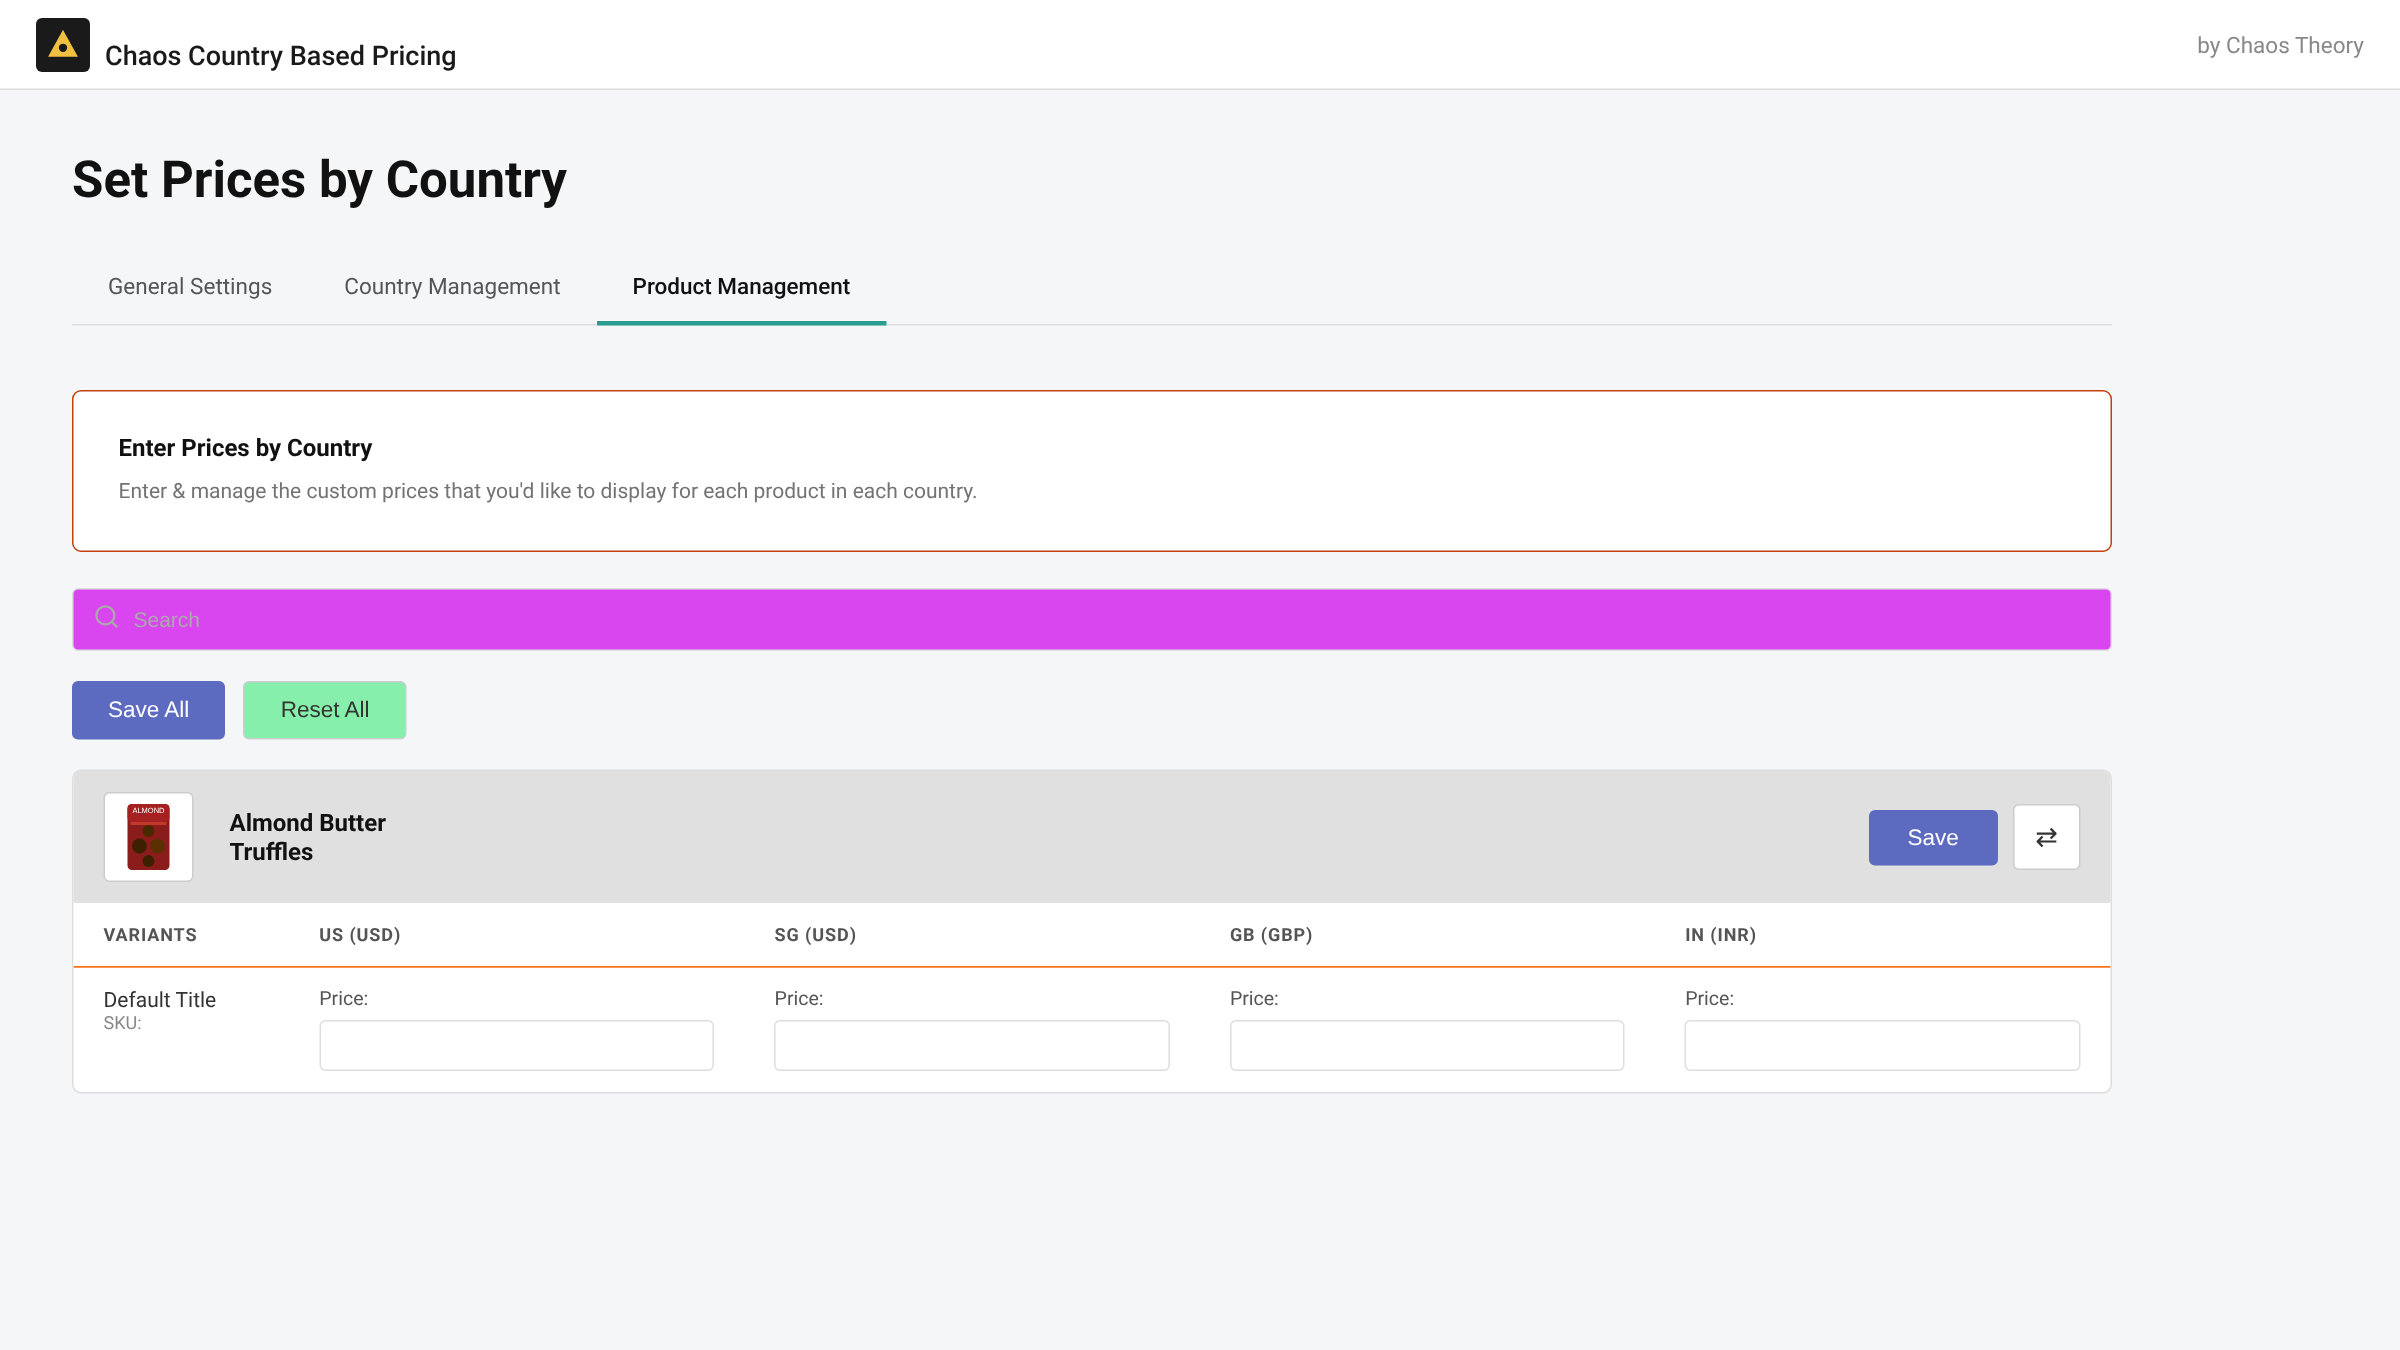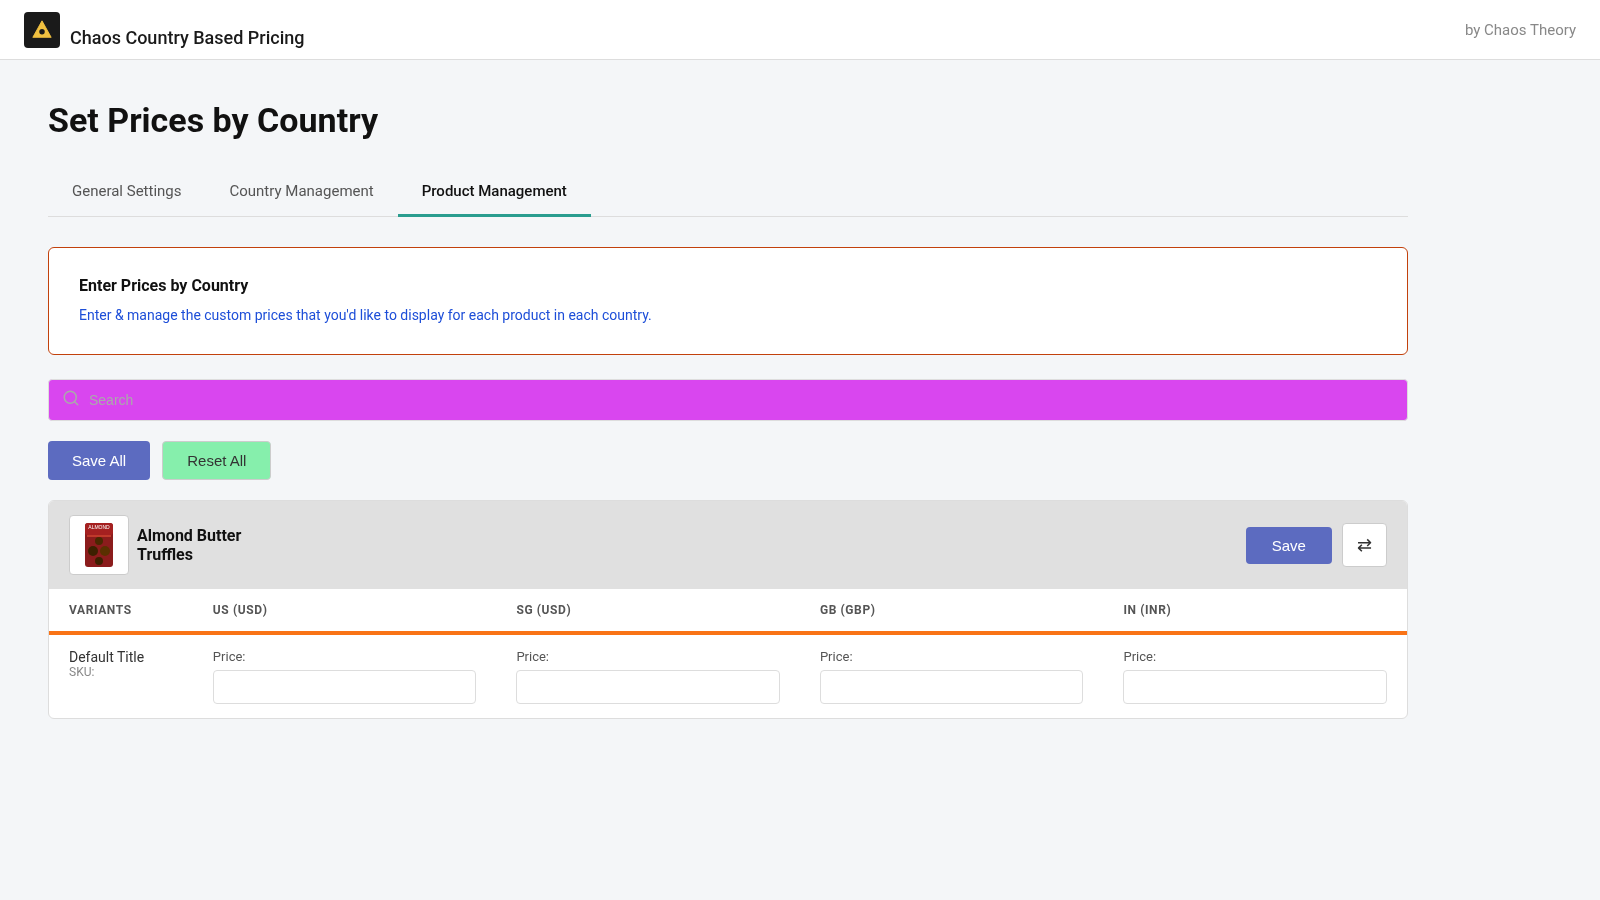--- a/index.html
+++ b/index.html
@@ -57,21 +57,21 @@
     .page-title {
       font-size: 34px;
       font-weight: 700;
       color: #111;
       margin-bottom: 28px;
     }
 
     
     .tabs-container {
       border-bottom: 1px solid #ddd;
-      margin-bottom: 30px;
+      margin-bottom: 43px;
     }
     .tabs {
       display: flex;
       gap: 0;
     }
     .tab {
       padding: 14px 24px;
       font-size: 15px;
       color: #555;
       cursor: pointer;
@@ -95,21 +95,21 @@
       margin-bottom: 24px;
     }
     .info-card-title {
       font-size: 16px;
       font-weight: 700;
       color: #111;
       margin-bottom: 10px;
     }
     .info-card-desc {
       font-size: 14px;
-      color: #1d4ed8;
+      color: #737373;
       line-height: 1.5;
     }
 
     
     .search-wrapper {
       position: relative;
       margin-bottom: 20px;
     }
     .search-icon {
       position: absolute;
@@ -171,21 +171,21 @@
     .product-header {
       background: #e0e0e0;
       display: flex;
       align-items: center;
       justify-content: space-between;
       padding: 14px 20px;
     }
     .product-header-left {
       display: flex;
       align-items: center;
-      gap: 8px;
+      gap: 24px;
     }
     .product-thumbnail {
       width: 60px;
       height: 60px;
       background: #fff;
       border: 1px solid #ccc;
       border-radius: 4px;
       display: flex;
       align-items: center;
       justify-content: center;
@@ -233,21 +233,21 @@
       width: 100%;
       border-collapse: collapse;
     }
     .variants-table th {
       padding: 14px 20px;
       text-align: left;
       font-size: 12px;
       font-weight: 700;
       color: #555;
       letter-spacing: 0.05em;
-      border-bottom: 4px solid #f97316;
+      border-bottom: 1px solid #f97316;
       background: #fff;
     }
     .variants-table td {
       padding: 14px 20px;
       vertical-align: top;
       font-size: 14px;
       color: #333;
     }
     .price-label {
       font-size: 13px;

